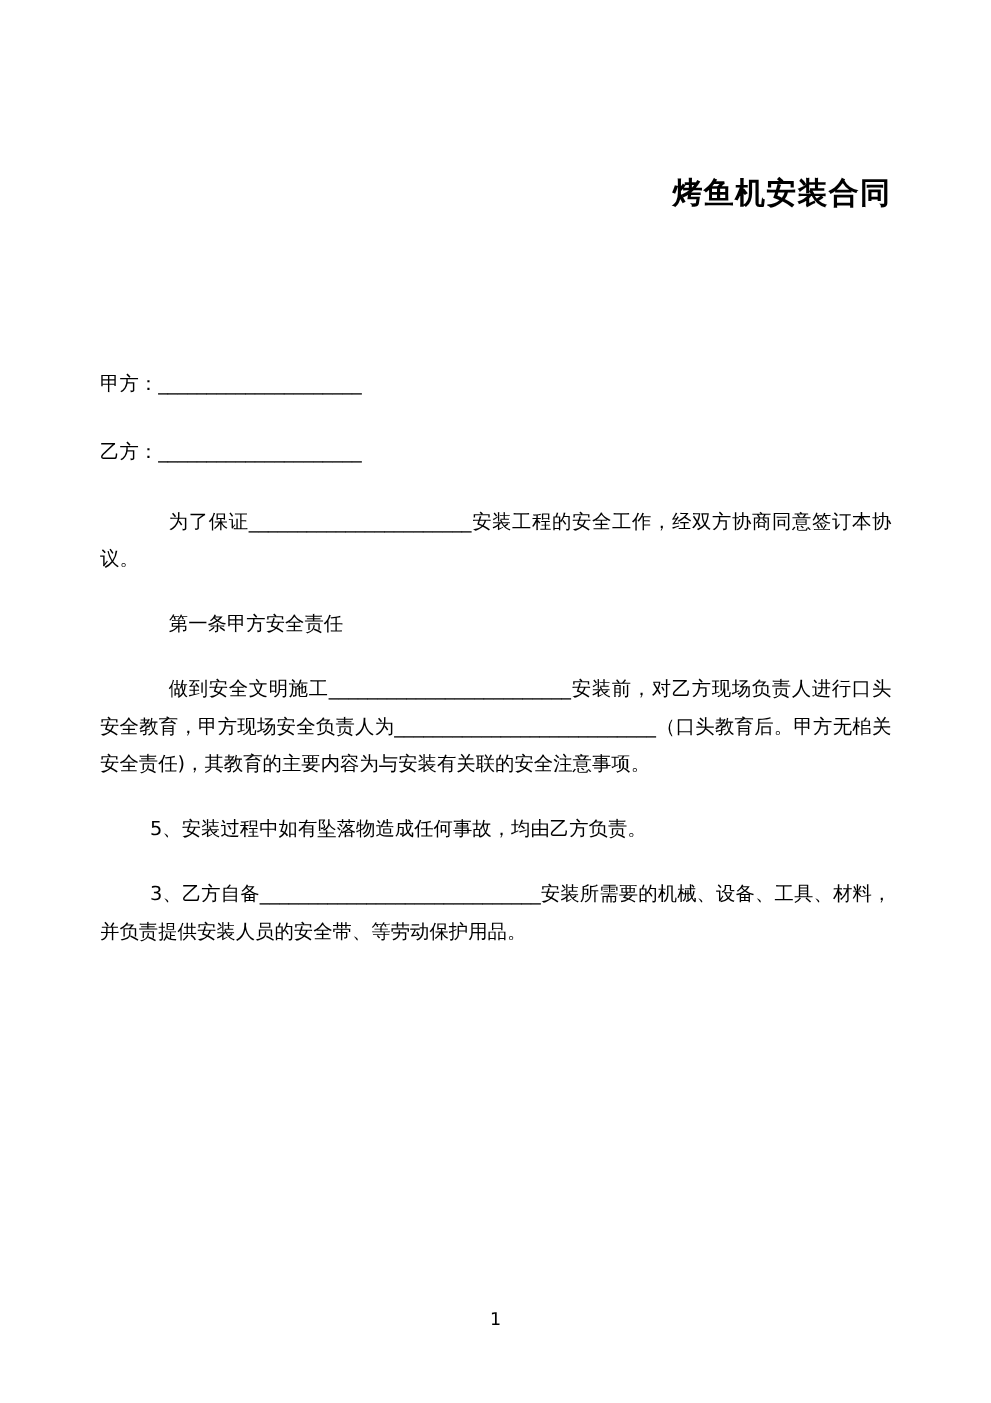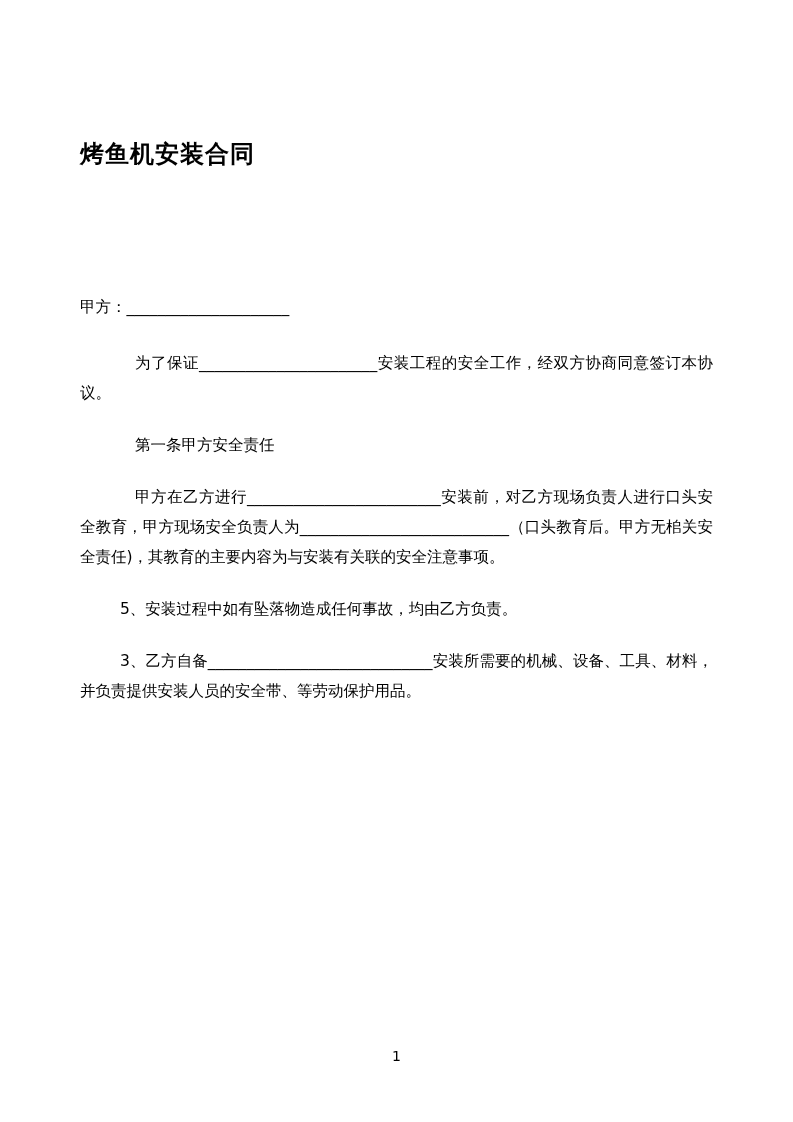--- a/index.html
+++ b/index.html
@@ -17,21 +17,21 @@
     overflow: hidden;
     box-sizing: border-box;
   }
   .content {
     padding: 0 80px;
   }
   .doc-title {
     margin: 0;
     padding-top: 136px;
     margin-bottom: 120px;
-    text-align: left;
+    text-align: right;
     font-size: 24px;
     font-weight: bold;
     line-height: 36px;
     letter-spacing: 1px;
   }
   .para {
     margin: 22px 0;
     font-size: 15.5px;
     line-height: 30px;
     text-align: justify;
@@ -72,26 +72,27 @@
 </head>
 <body>
 
 <div class="page">
   <div class="content">
 
     <h1 class="doc-title">烤鱼机安装合同</h1>
 
     <p class="para party-line"><span>甲方：</span><span class="blank">_____________________</span></p>
 
+    <p class="para party-line"><span>乙方：</span><span class="blank">_____________________</span></p>
 
     <p class="para indent intro-para"><span>为了保证</span><span class="blank">_______________________</span><span>安装工程的安全工作，经双方协商同意签订本协议。</span></p>
 
     <p class="para indent heading">第一条甲方安全责任</p>
 
-    <p class="para indent"><span>甲方在乙方进行</span><span class="blank">_________________________</span><span>安装前，对乙方现场负责人进行口头安全教育，甲方现场安全负责人为</span><span class="blank">___________________________</span><span>（口头教育后。甲方无桘关安全责任)，其教育的主要内容为与安装有关联的安全注意事项。</span></p>
+    <p class="para indent"><span>做到安全文明施工</span><span class="blank">_________________________</span><span>安装前，对乙方现场负责人进行口头安全教育，甲方现场安全负责人为</span><span class="blank">___________________________</span><span>（口头教育后。甲方无桘关安全责任)，其教育的主要内容为与安装有关联的安全注意事项。</span></p>
 
 
     <p class="para item-indent">5、安装过程中如有坠落物造成任何事故，均由乙方负责。</p>
 
 
     <p class="para item-indent"><span>3、乙方自备</span><span class="blank">_____________________________</span><span>安装所需要的机械、设备、工具、材料，并负责提供安装人员的安全带、等劳动保护用品。</span></p>
 
 
   </div>
 

